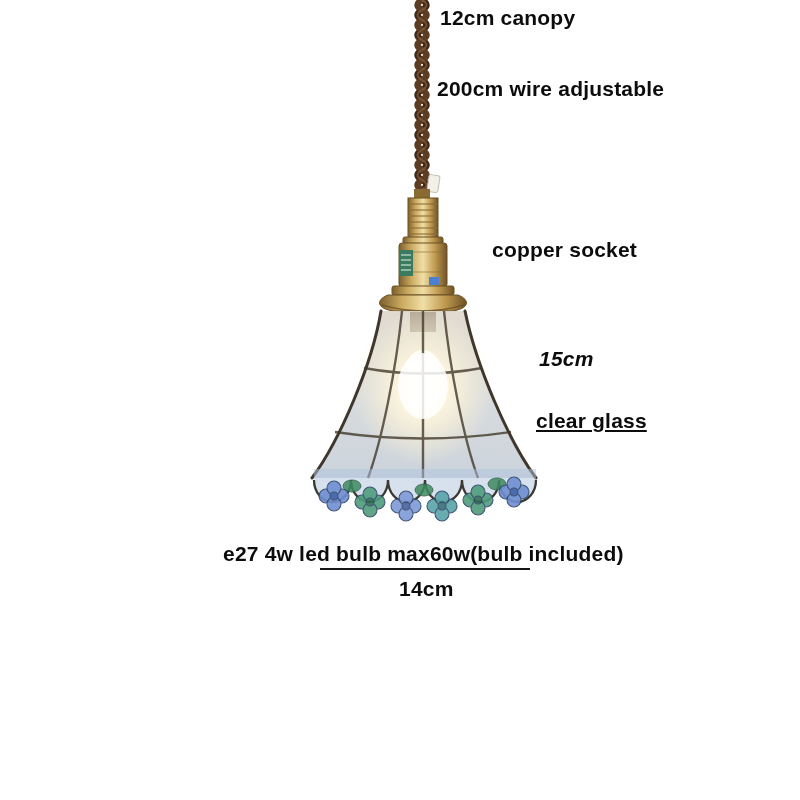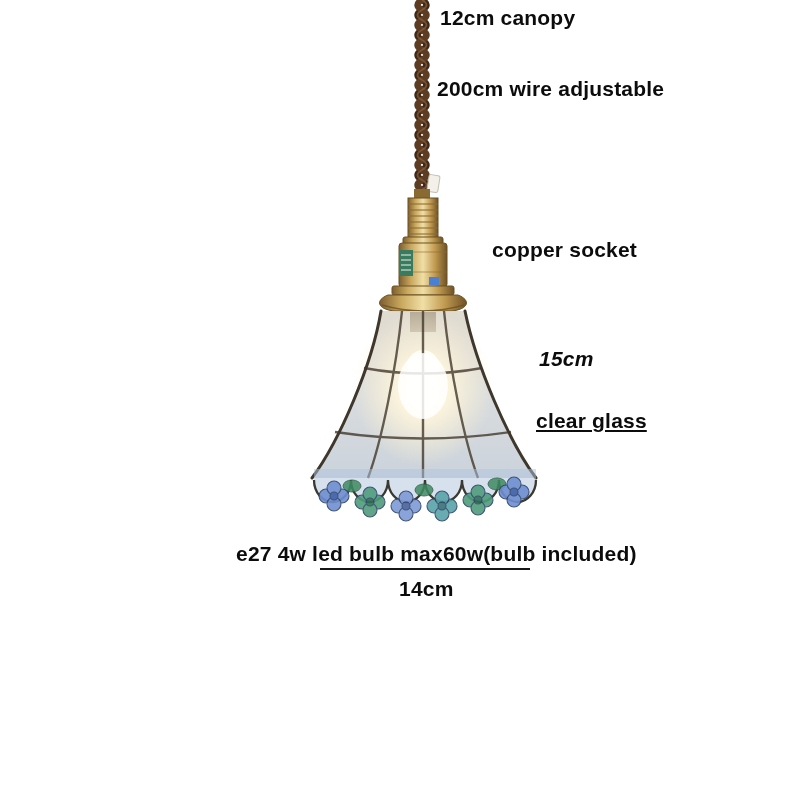--- a/index.html
+++ b/index.html
@@ -10,21 +10,21 @@
   }
   .label{
     position:absolute;font-size:21px;font-weight:600;color:#0c0c0c;
     white-space:nowrap;letter-spacing:.2px;
   }
   .label-canopy{left:440px;top:6px;}
   .label-wire{left:437px;top:77px;text-align:right;}
   .label-socket{left:464px;top:238px;margin-left:28px;}
   .label-height{left:539px;top:347px;font-style:italic;}
   .label-glass{left:536px;top:409px;text-decoration:underline;}
-  .label-bulb{left:236px;top:542px;}
+  .label-bulb{left:223px;top:542px;}
   .label-width{left:399px;top:577px;}
   .dim-line{
     position:absolute;left:320px;top:568px;width:210px;height:2px;
     background:#151515;
   }
   #lamp-svg{position:absolute;left:0;top:0;}
 </style>
 </head>
 <body>
 

